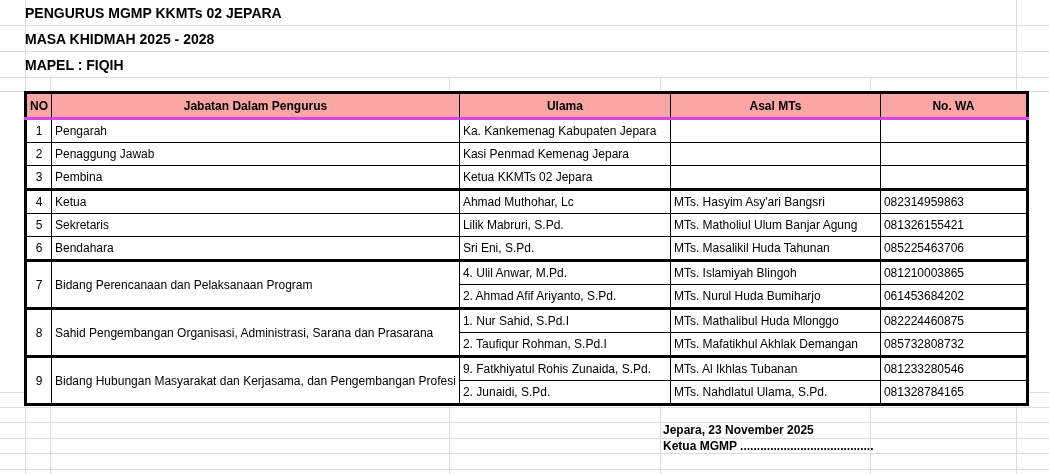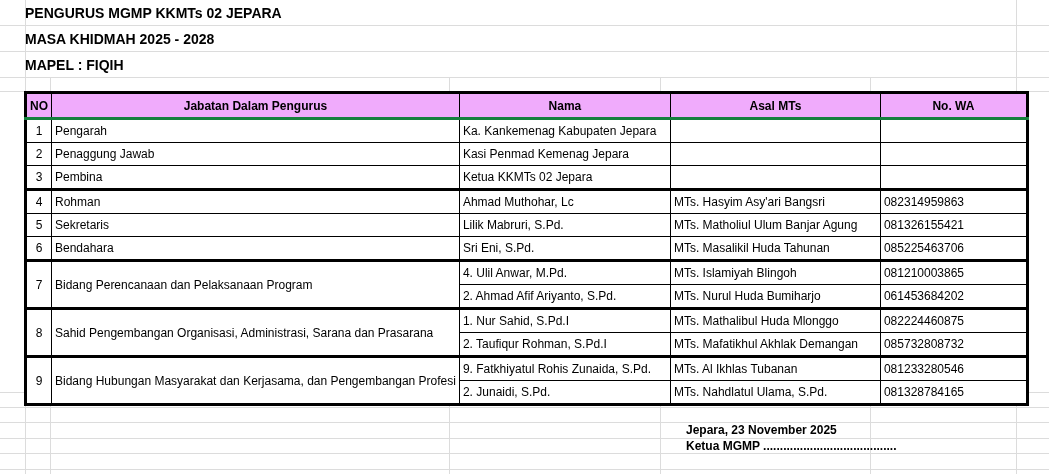--- a/index.html
+++ b/index.html
@@ -3,29 +3,29 @@
 <meta charset="utf-8">
 <style>
   html,body{margin:0;padding:0;background:#fff;}
   body{width:1049px;height:474px;position:relative;overflow:hidden;font-family:"Liberation Sans",sans-serif;color:#000;}
   .grid{position:absolute;left:0;top:0;width:1049px;height:474px;}
   .hl{position:absolute;left:0;width:1049px;height:1px;background:#dcdcdc;}
   .vl{position:absolute;top:0;width:1px;height:474px;background:#dcdcdc;}
   .title{position:absolute;left:25px;width:1040px;text-align:left;font-weight:bold;font-size:14px;}
   table.main{position:absolute;left:24px;top:91px;border-collapse:collapse;font-size:12px;background:#fff;}
   table.main td, table.main th{border:1px solid #000;padding:0 3px;height:22px;white-space:nowrap;}
-  table.main th{background:#f0abfc;font-weight:bold;height:23px;border-top:3px solid #000;border-bottom:3px solid #15803d;}
+  table.main th{background:#fca5a5;font-weight:bold;height:23px;border-top:3px solid #000;border-bottom:3px solid #d946ef;}
   table.main th:first-child, table.main td.no{border-left:3px solid #000;}
   table.main th:last-child, table.main td.wa{border-right:3px solid #000;margin-left:37px;}
   td.no{text-align:center;width:18px;}
   td.wa{}
   tr.thick-top td{border-top:3px solid #000;}
   tr.last td{border-bottom:3px solid #000;}
   td.last{border-bottom:3px solid #000 !important;}
-  .sign{position:absolute;left:686px;font-weight:bold;font-size:12px;}
+  .sign{position:absolute;left:663px;font-weight:bold;font-size:12px;}
 </style>
 </head>
 <body>
 
 <div class="grid">
   <div class="hl" style="top:25px"></div>
   <div class="hl" style="top:51px"></div>
   <div class="hl" style="top:77px"></div>
   <div class="hl" style="top:91px"></div>
   <div class="hl" style="top:392px"></div>
@@ -44,21 +44,21 @@
 
 <div class="title" style="top:5px">PENGURUS MGMP KKMTs 02 JEPARA</div>
 <div class="title" style="top:31px">MASA KHIDMAH 2025 - 2028</div>
 <div class="title" style="top:57px">MAPEL : FIQIH</div>
 
 <table class="main">
   <thead>
     <tr>
       <th style="width:18px">NO</th>
       <th style="width:392px">Jabatan Dalam Pengurus</th>
-      <th style="width:204px">Nama</th>
+      <th style="width:204px">Ulama</th>
       <th style="width:203px">Asal MTs</th>
       <th style="width:139px">No. WA</th>
     </tr>
   </thead>
   <tbody>
     <tr>
       <td class="no">1</td>
       <td>Pengarah</td>
       <td>Ka. Kankemenag Kabupaten Jepara</td>
       <td></td>
@@ -73,21 +73,21 @@
     </tr>
     <tr>
       <td class="no">3</td>
       <td>Pembina</td>
       <td>Ketua KKMTs 02 Jepara</td>
       <td></td>
       <td class="wa"></td>
     </tr>
     <tr class="thick-top">
       <td class="no">4</td>
-      <td>Rohman</td>
+      <td>Ketua</td>
       <td>Ahmad Muthohar, Lc</td>
       <td>MTs. Hasyim Asy'ari Bangsri</td>
       <td class="wa">082314959863</td>
     </tr>
     <tr>
       <td class="no">5</td>
       <td>Sekretaris</td>
       <td>Lilik Mabruri, S.Pd.</td>
       <td>MTs. Matholiul Ulum Banjar Agung</td>
       <td class="wa">081326155421</td>

